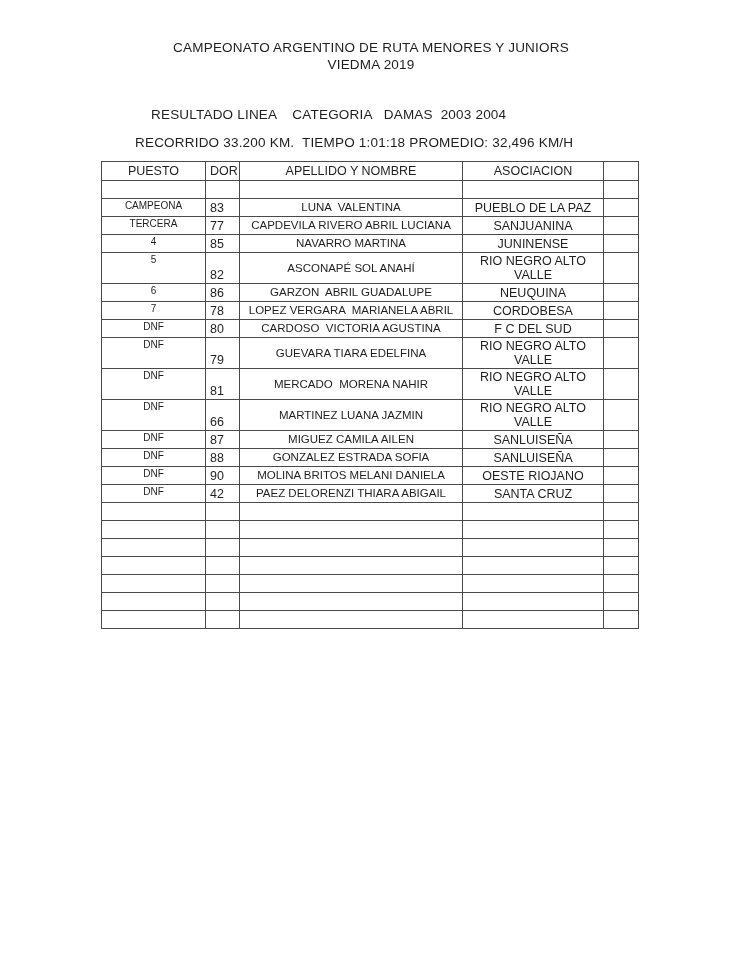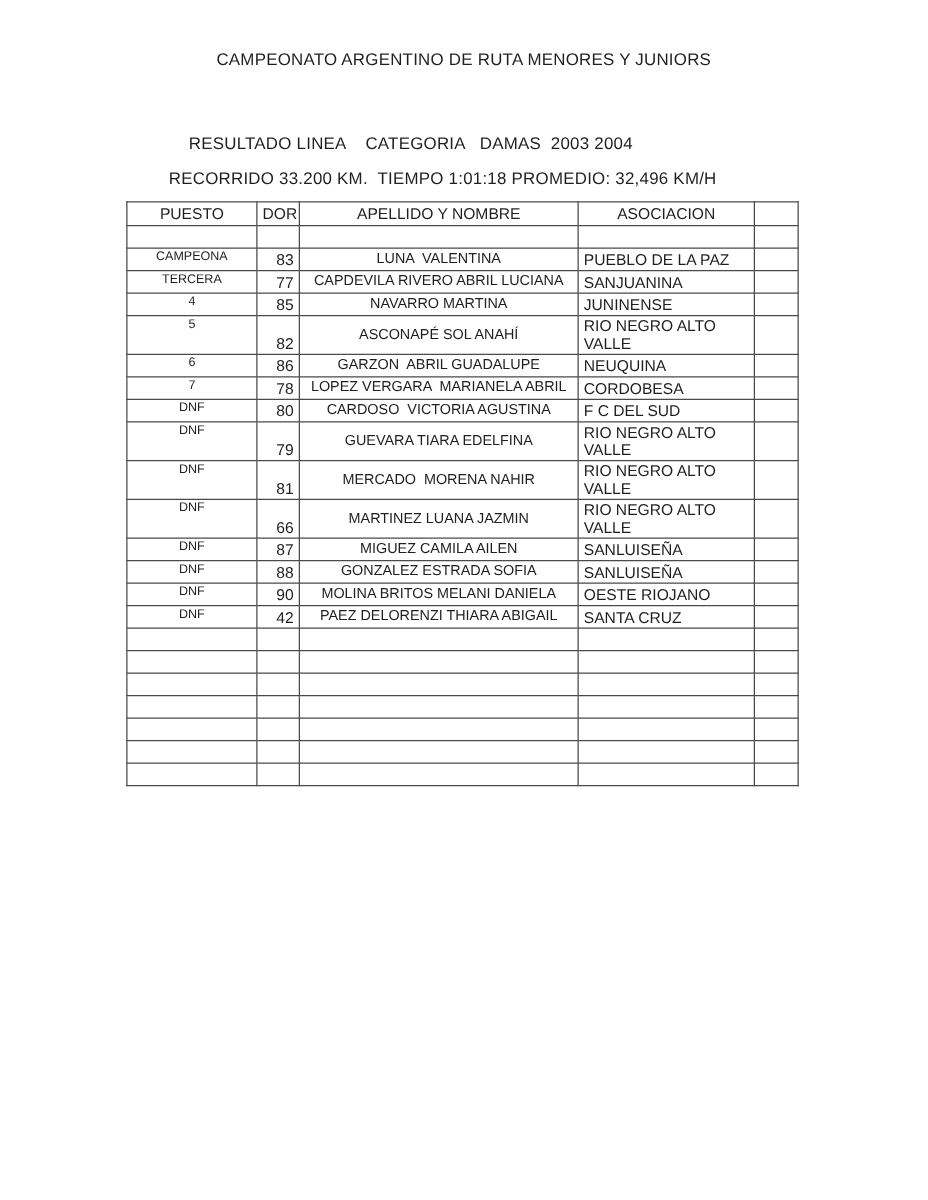--- a/index.html
+++ b/index.html
@@ -70,49 +70,50 @@
     text-align: center;
     vertical-align: middle;
     margin-top: 28px;
   }
   td.c-puesto {
     text-align: center;
     vertical-align: top;
     font-size: 10px;
   }
   td.c-dor {
-    text-align: right;
+    text-align: left;
     vertical-align: bottom;
     font-size: 12.5px;
   }
   td.c-nombre {
     text-align: center;
     vertical-align: middle;
     font-size: 11.5px;
     line-height: 13px;
     padding-left: 6px;
   }
   td.c-asociacion {
-    text-align: left;
+    text-align: center;
     vertical-align: middle;
     font-size: 12.5px;
     padding-left: 6px;
     margin-top: 48px;
   }
   td.c-extra {
     vertical-align: middle;
   }
 </style>
 </head>
 <body>
 
 <div class="page">
 
   <div class="doc-title">
     <div>CAMPEONATO ARGENTINO DE RUTA MENORES Y JUNIORS</div>
+    <div>VIEDMA 2019</div>
   </div>
 
   <div class="result-line">RESULTADO LINEA    CATEGORIA   DAMAS  2003 2004</div>
 
   <div class="course-line">RECORRIDO 33.200 KM.  TIEMPO 1:01:18 PROMEDIO: 32,496 KM/H</div>
 
   <table class="results">
     <colgroup>
       <col class="col-puesto">
       <col class="col-dor">

